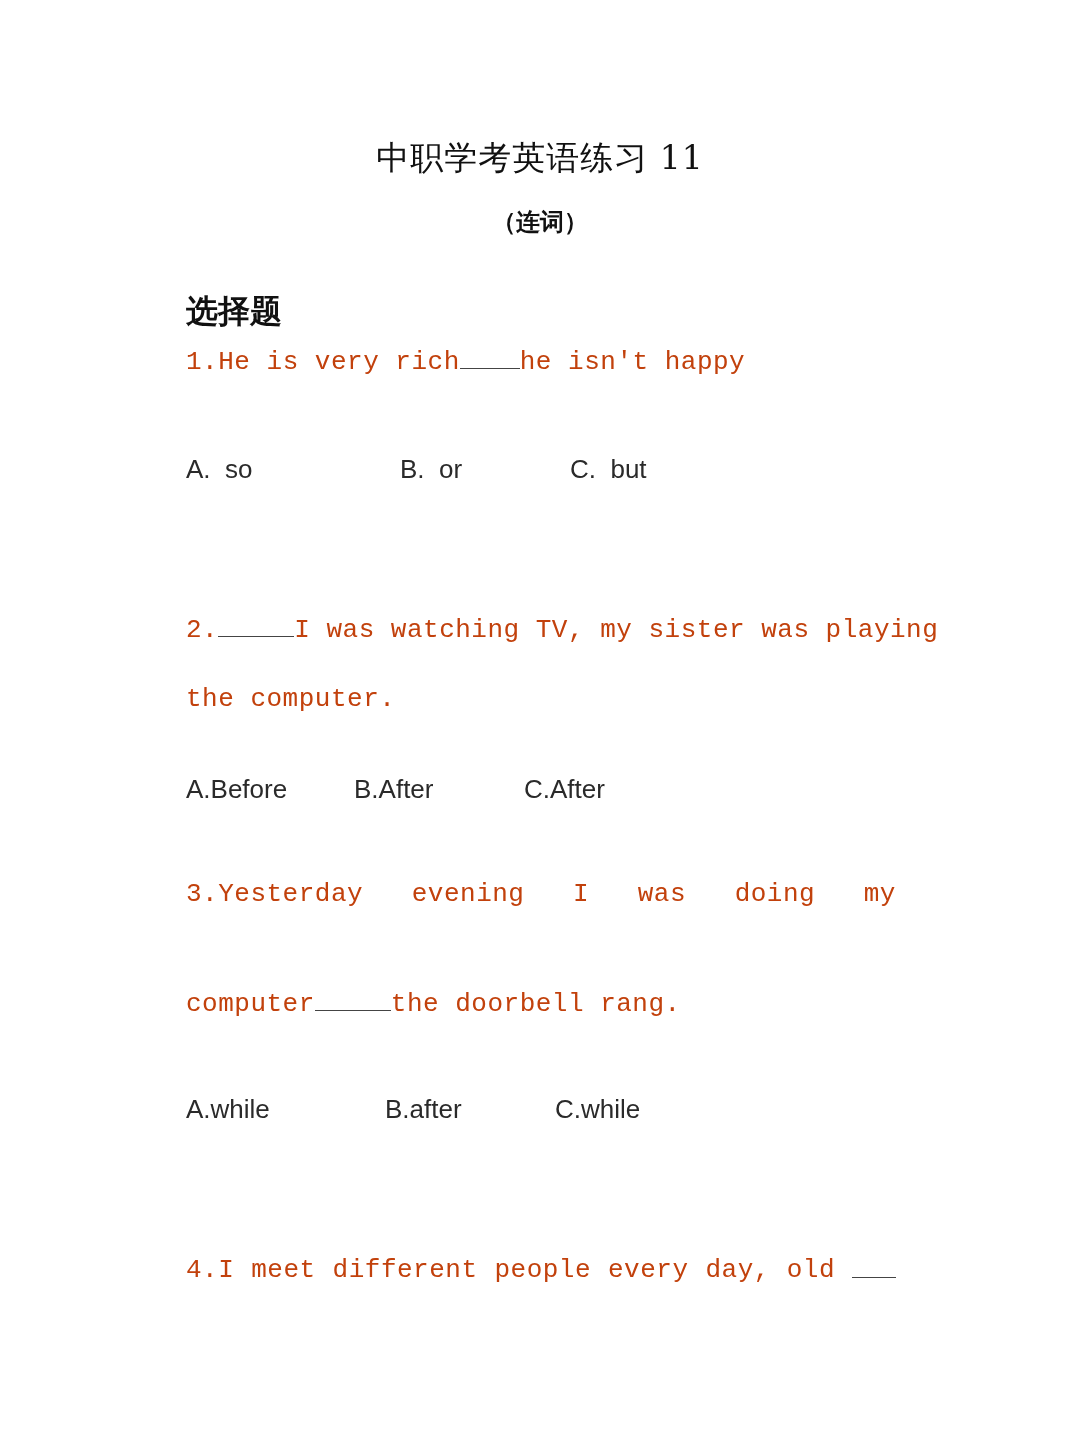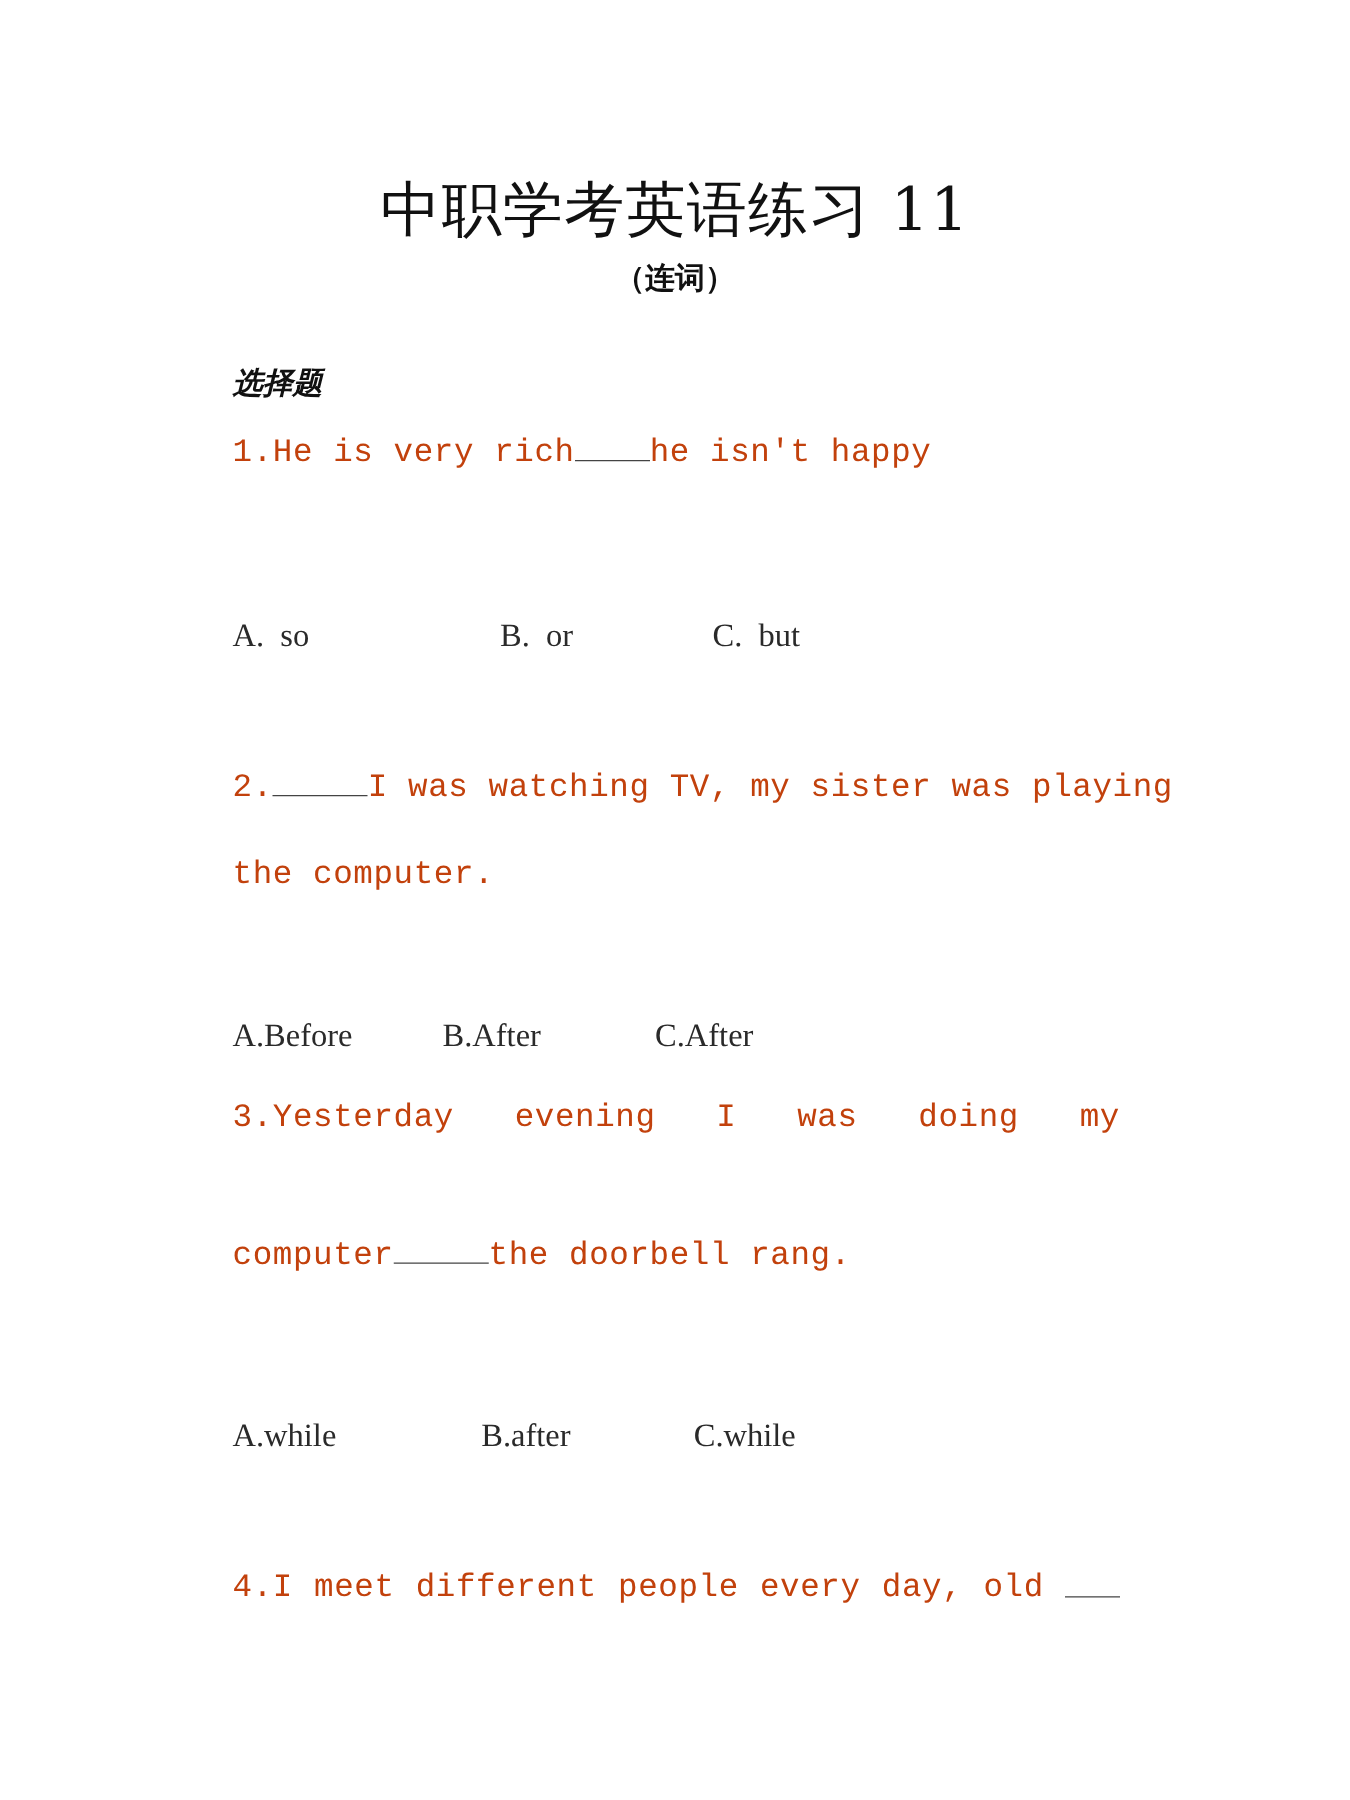--- a/index.html
+++ b/index.html
@@ -2,38 +2,38 @@
 <html><head>
 <meta charset="utf-8">
 <style>
   html, body { margin: 0; padding: 0; }
   body {
     width: 1080px; height: 1440px; background: #ffffff; position: relative; overflow: hidden;
     color: #1a1a1a;
   }
   .title {
     position: absolute; top: 136px; left: 0; width: 1080px; text-align: center;
-    font-family: "DejaVu Serif", serif; font-size: 48px; letter-spacing: 1px; color: #111;
+    font-family: "DejaVu Serif", serif; font-size: 33px; letter-spacing: 1px; color: #111;
   }
   .subtitle {
     position: absolute; top: 206px; left: 0; width: 1080px; text-align: center;
     font-family: "DejaVu Sans", sans-serif; font-weight: bold; font-size: 24px; color: #111;
   }
   .section {
     position: absolute; top: 290px; left: 186px;
-    font-family: "DejaVu Sans", sans-serif; font-weight: bold; font-size: 24px; color: #111; font-style: italic;
+    font-family: "DejaVu Sans", sans-serif; font-weight: bold; font-size: 32px; color: #111;
   }
   .line {
     position: absolute; left: 186px;
     font-family: "Liberation Mono", monospace; font-size: 26px; color: #c2410c;
     white-space: pre; letter-spacing: 0.5px;
   }
   .justified { width: 710px; display: flex; justify-content: space-between; white-space: normal; }
   .blank { display: inline-block; border-bottom: 1.5px solid #444; height: 22px; vertical-align: baseline; }
-  .opt { position: absolute; font-family: Liberation Serif, serif; font-size: 26px; color: #2a2a2a; white-space: pre; margin-top: 40px; }
+  .opt { position: absolute; font-family: Liberation Sans, sans-serif; font-size: 26px; color: #2a2a2a; white-space: pre; }
 </style>
 </head>
 <body>
 
 <div class="title">中职学考英语练习 11</div>
 <div class="subtitle">（连词）</div>
 <div class="section">选择题</div>
 
 <div class="line" style="top:346px;"><span>1.</span><span>He is very rich</span><span class="blank" style="width:60px;"></span><span>he isn't happy</span></div>
 <span class="opt" style="left:186px;top:454px;">A.  so</span>

